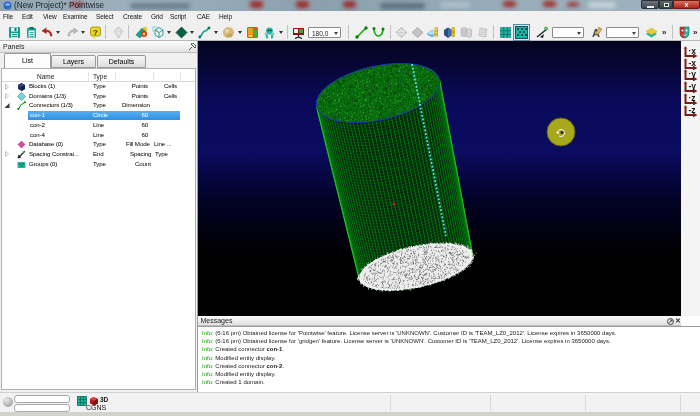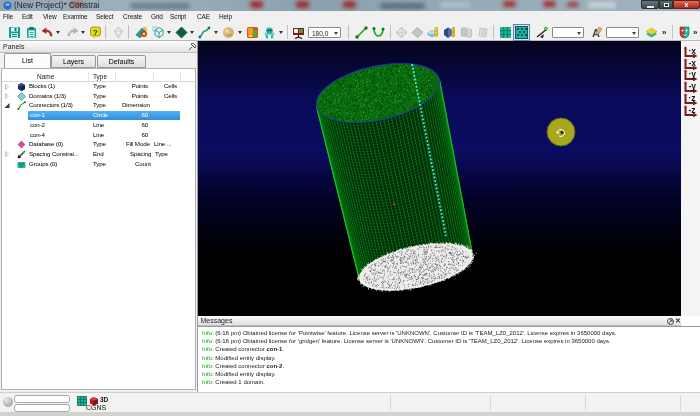--- a/index.html
+++ b/index.html
@@ -14,21 +14,21 @@
     <div style="position:absolute;left:380px;top:3px;width:45px;height:6px;background:#5a6e7a;border-radius:3px;filter:blur(2px)"></div>
     <div style="position:absolute;left:440px;top:2px;width:30px;height:6px;background:#aebfc8;border-radius:3px;filter:blur(2px)"></div>
     <div style="position:absolute;left:503px;top:1px;width:13px;height:6px;background:#a03028;border-radius:3px;filter:blur(2px)"></div>
     <div style="position:absolute;left:543px;top:1px;width:13px;height:6px;background:#a03028;border-radius:3px;filter:blur(2px)"></div>
     <div style="position:absolute;left:567px;top:2px;width:12px;height:5px;background:#9a4040;border-radius:3px;filter:blur(2px)"></div>
     <div style="position:absolute;left:588px;top:2px;width:28px;height:6px;background:#c8d4da;border-radius:3px;filter:blur(2px)"></div>
 <svg style="position:absolute;left:3px;top:1px" width="9" height="9" viewBox="0 0 9 9">
       <circle cx="4.5" cy="4.5" r="4" fill="#2a6ac8"></circle>
       <path d="M2 3.5c1.5-2 4-2 5 0-1 2-4 2-5 0z" fill="#7ab0f0"></path>
     </svg>
-<span style="position:absolute;left:14px;top:1px;font-size:8.2px;color:#1a2430">(New Project)* Constrai</span>
+<span style="position:absolute;left:14px;top:1px;font-size:8.2px;color:#1a2430">(New Project)* Pointwise</span>
 <div style="position:absolute;left:641px;top:0;width:18px;height:9px;background:linear-gradient(#6a7480,#3f4851);border:1px solid #2a3038;border-radius:0 0 2px 2px">
       <div style="position:absolute;left:5px;top:5px;width:7px;height:1.5px;background:#f0f0f0"></div>
     </div>
 <div style="position:absolute;left:659px;top:0;width:14px;height:9px;background:linear-gradient(#5d6a64,#38443c);border:1px solid #2a3038">
       <div style="position:absolute;left:4px;top:2px;width:5px;height:4px;border:1px solid #e8e8e8;background:#22302a"></div>
     </div>
 <div style="position:absolute;left:673px;top:0;width:27px;height:9px;background:linear-gradient(#d87060,#b02418);border:1px solid #701812;border-radius:0 0 2px 0;color:#fff;font-size:7px;font-weight:bold;text-align:center;line-height:8px">x</div>
 </div>
 
 <div style="position:absolute;left:0;top:11px;width:700px;height:11px;background:#f0f0f0;font-size:6.5px;letter-spacing:-0.1px;color:#111">

